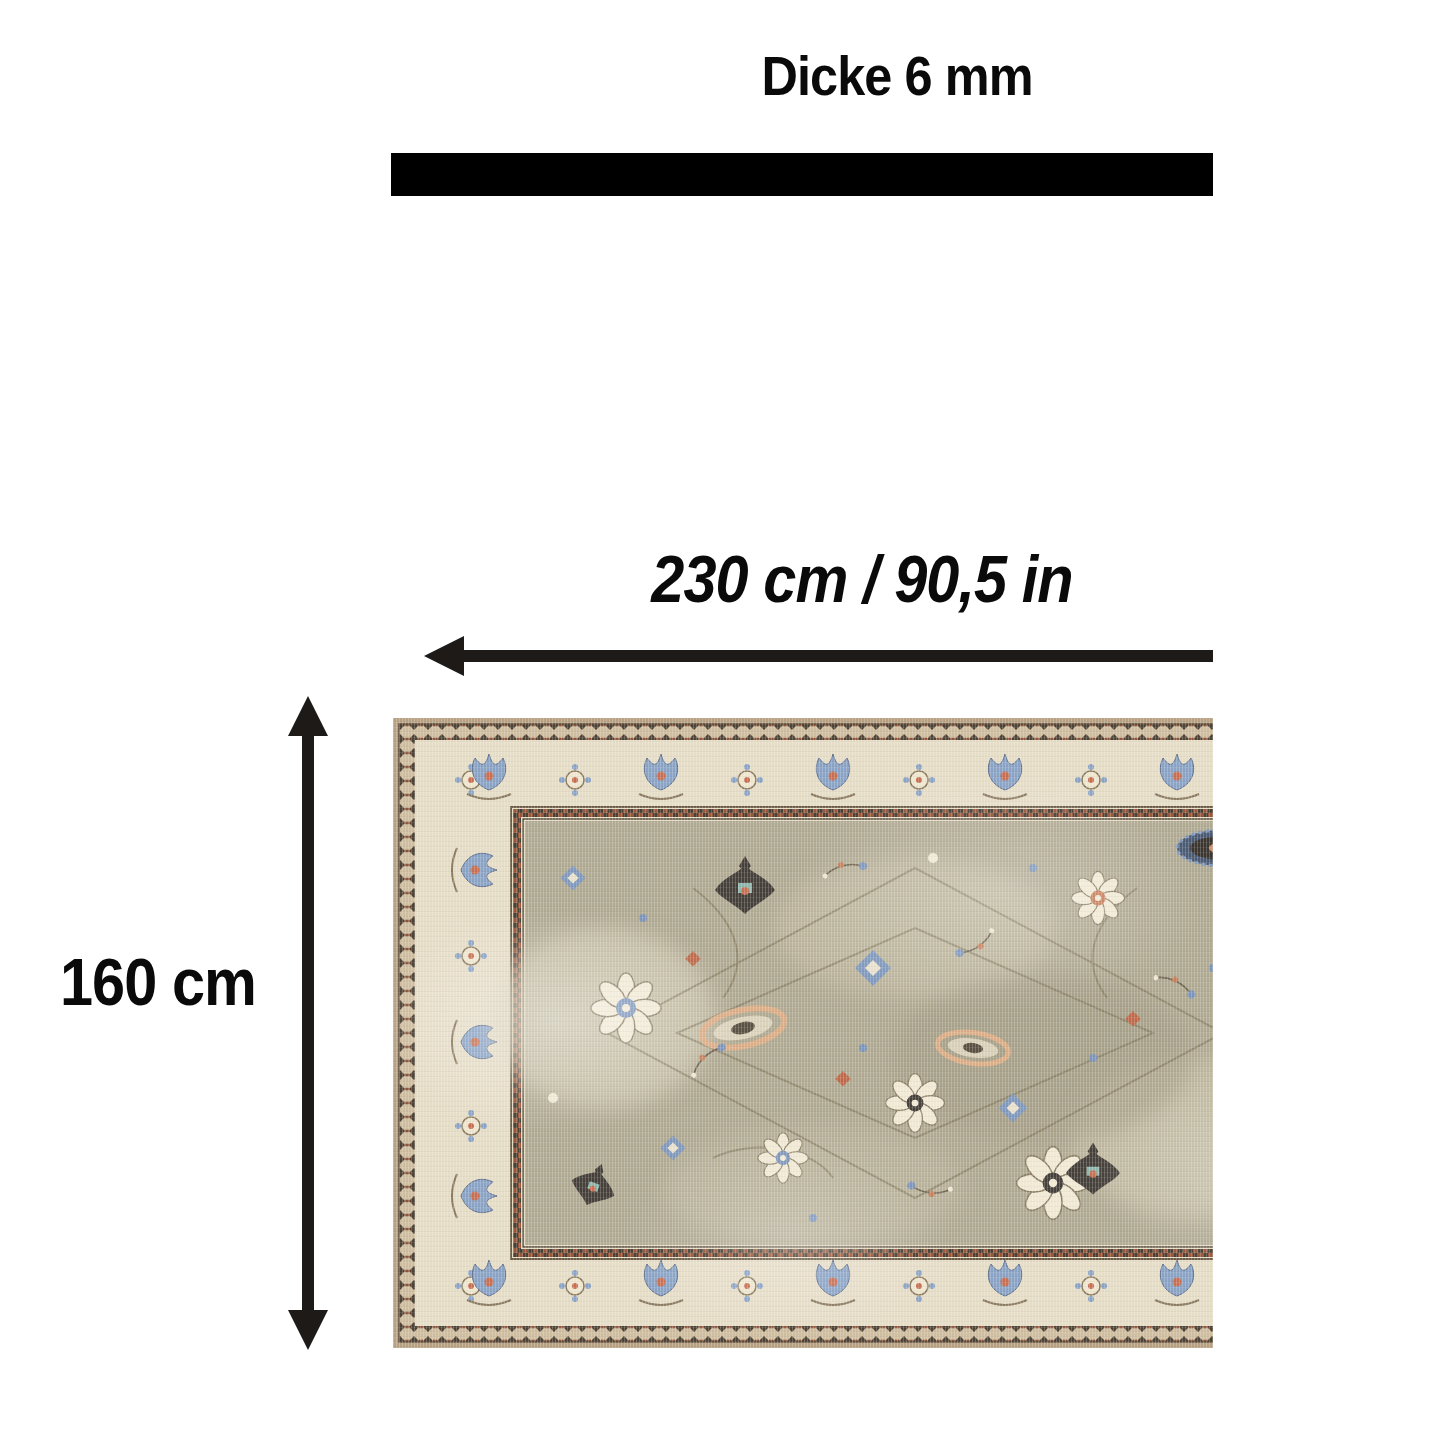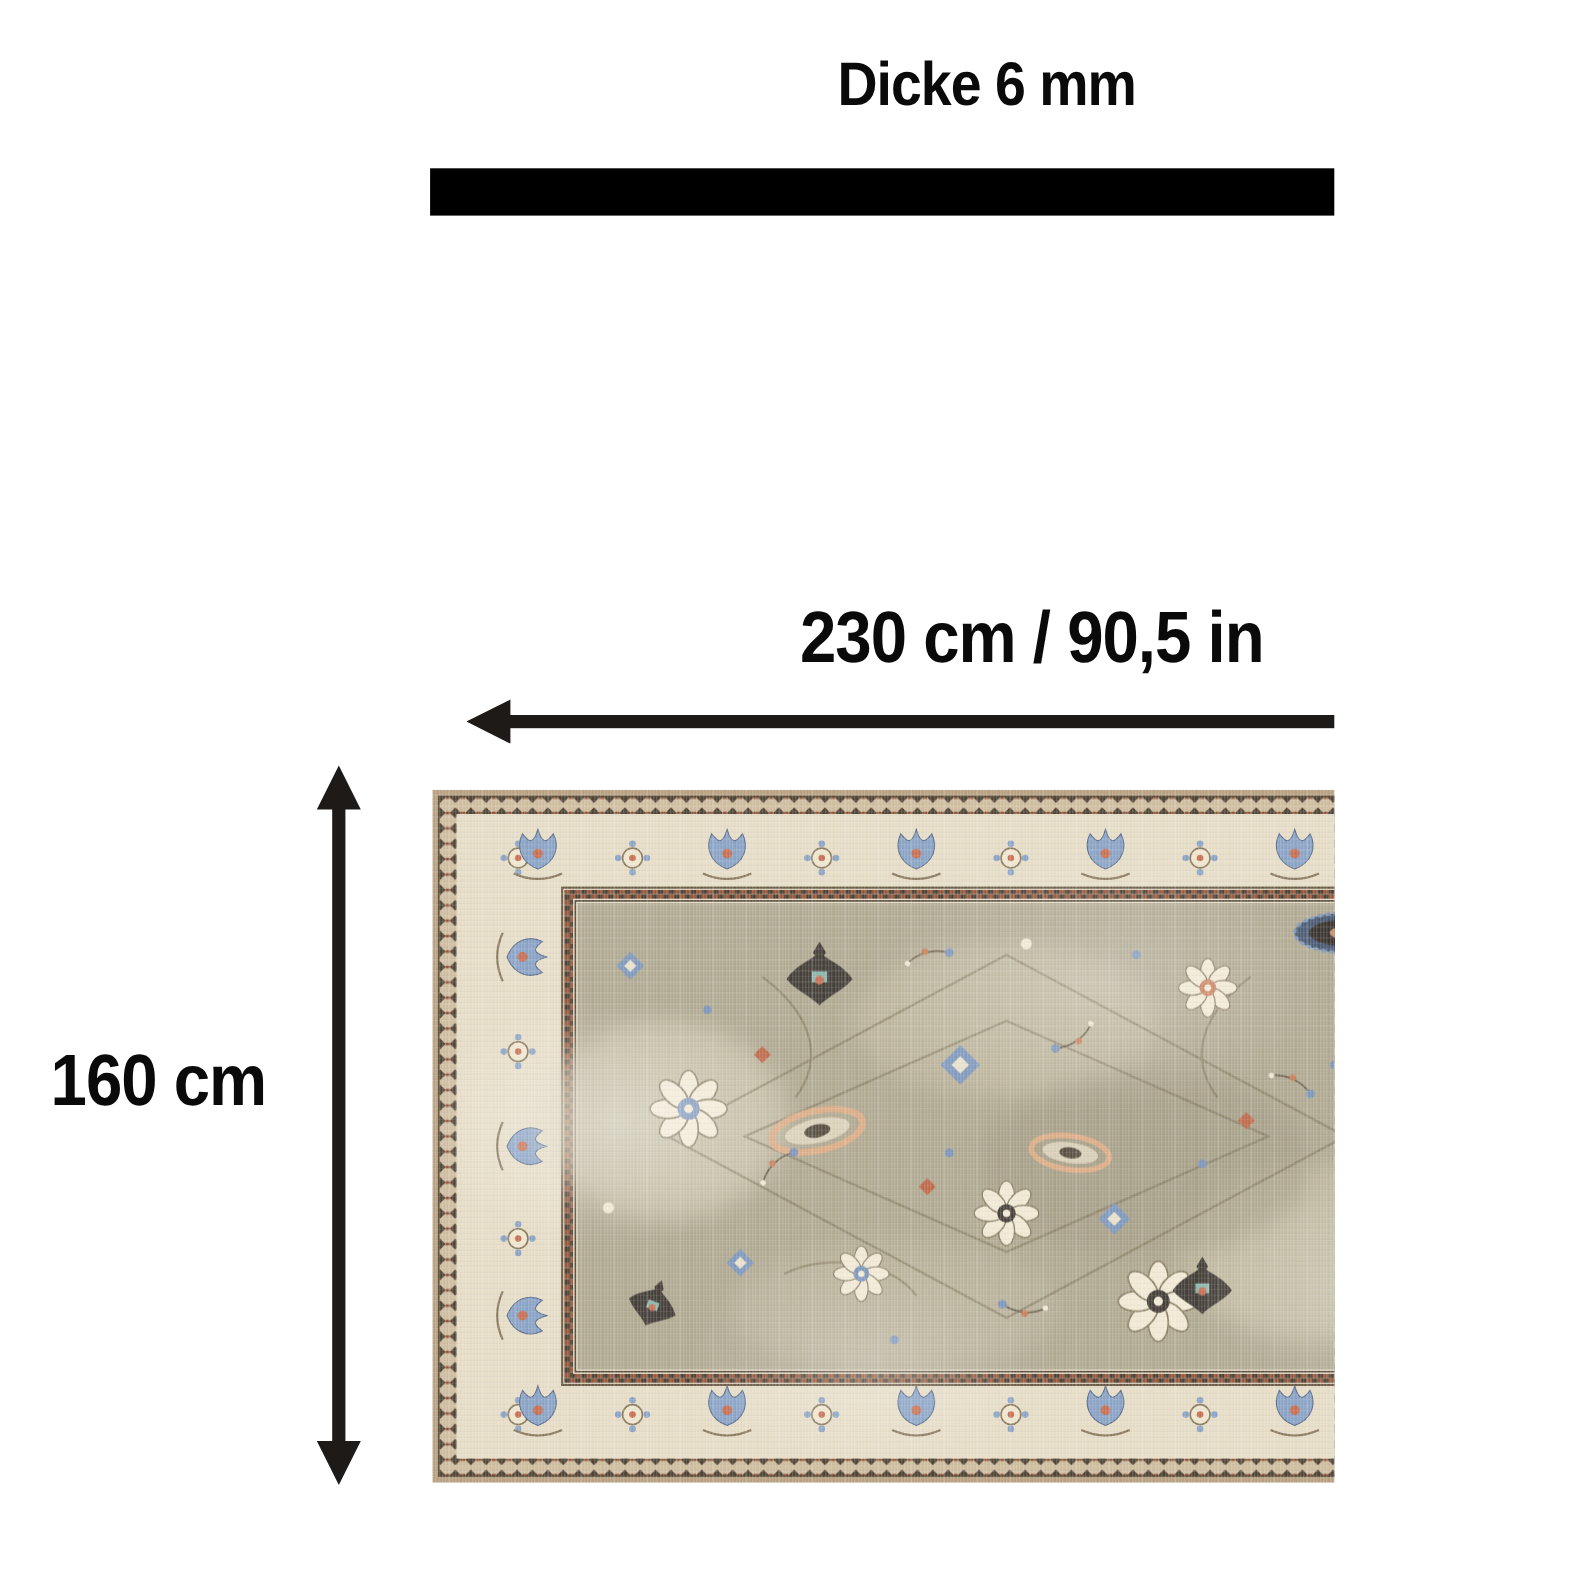--- a/index.html
+++ b/index.html
@@ -4,22 +4,22 @@
 <style>
   html,body{margin:0;padding:0;background:#ffffff;}
   .stage{
     position:relative;width:1213px;height:1445px;background:#ffffff;overflow:hidden;
     font-family:"Liberation Sans","DejaVu Sans",sans-serif;color:#0a0a0a;
   }
   .dim-label{position:absolute;transform:translateX(-50%);font-weight:700;white-space:nowrap;}
   .cond{display:inline-block;transform:scaleX(.9);transform-origin:50% 50%;letter-spacing:-1px;}
   .title{left:897px;top:46px;font-size:56px;line-height:60px;}
   .thickness-bar{position:absolute;left:391px;top:153px;width:1018px;height:43px;background:#000000;}
-  .width-label{left:938px;top:544px;font-size:66px;line-height:70px;}
-  .height-label{left:144px;top:946px;font-size:66px;line-height:72px;text-align:center;}
+  .width-label{left:862px;top:544px;font-size:66px;line-height:70px;font-style:italic;}
+  .height-label{left:158px;top:946px;font-size:66px;line-height:72px;text-align:center;}
   .arrow{position:absolute;}
   .h-arrow{left:424px;top:634px;width:983px;height:44px;}
   .v-arrow{left:286px;top:696px;width:44px;height:654px;}
   .rug{position:absolute;left:393px;top:718px;width:1044px;height:630px;}
   .rug svg{display:block;width:100%;height:100%;}
   
   .rug::before{
     content:"";position:absolute;inset:0;z-index:2;pointer-events:none;
     background:
       radial-gradient(260px 160px at 16% 48%, rgba(255,255,255,.34), rgba(255,255,255,0) 70%),

